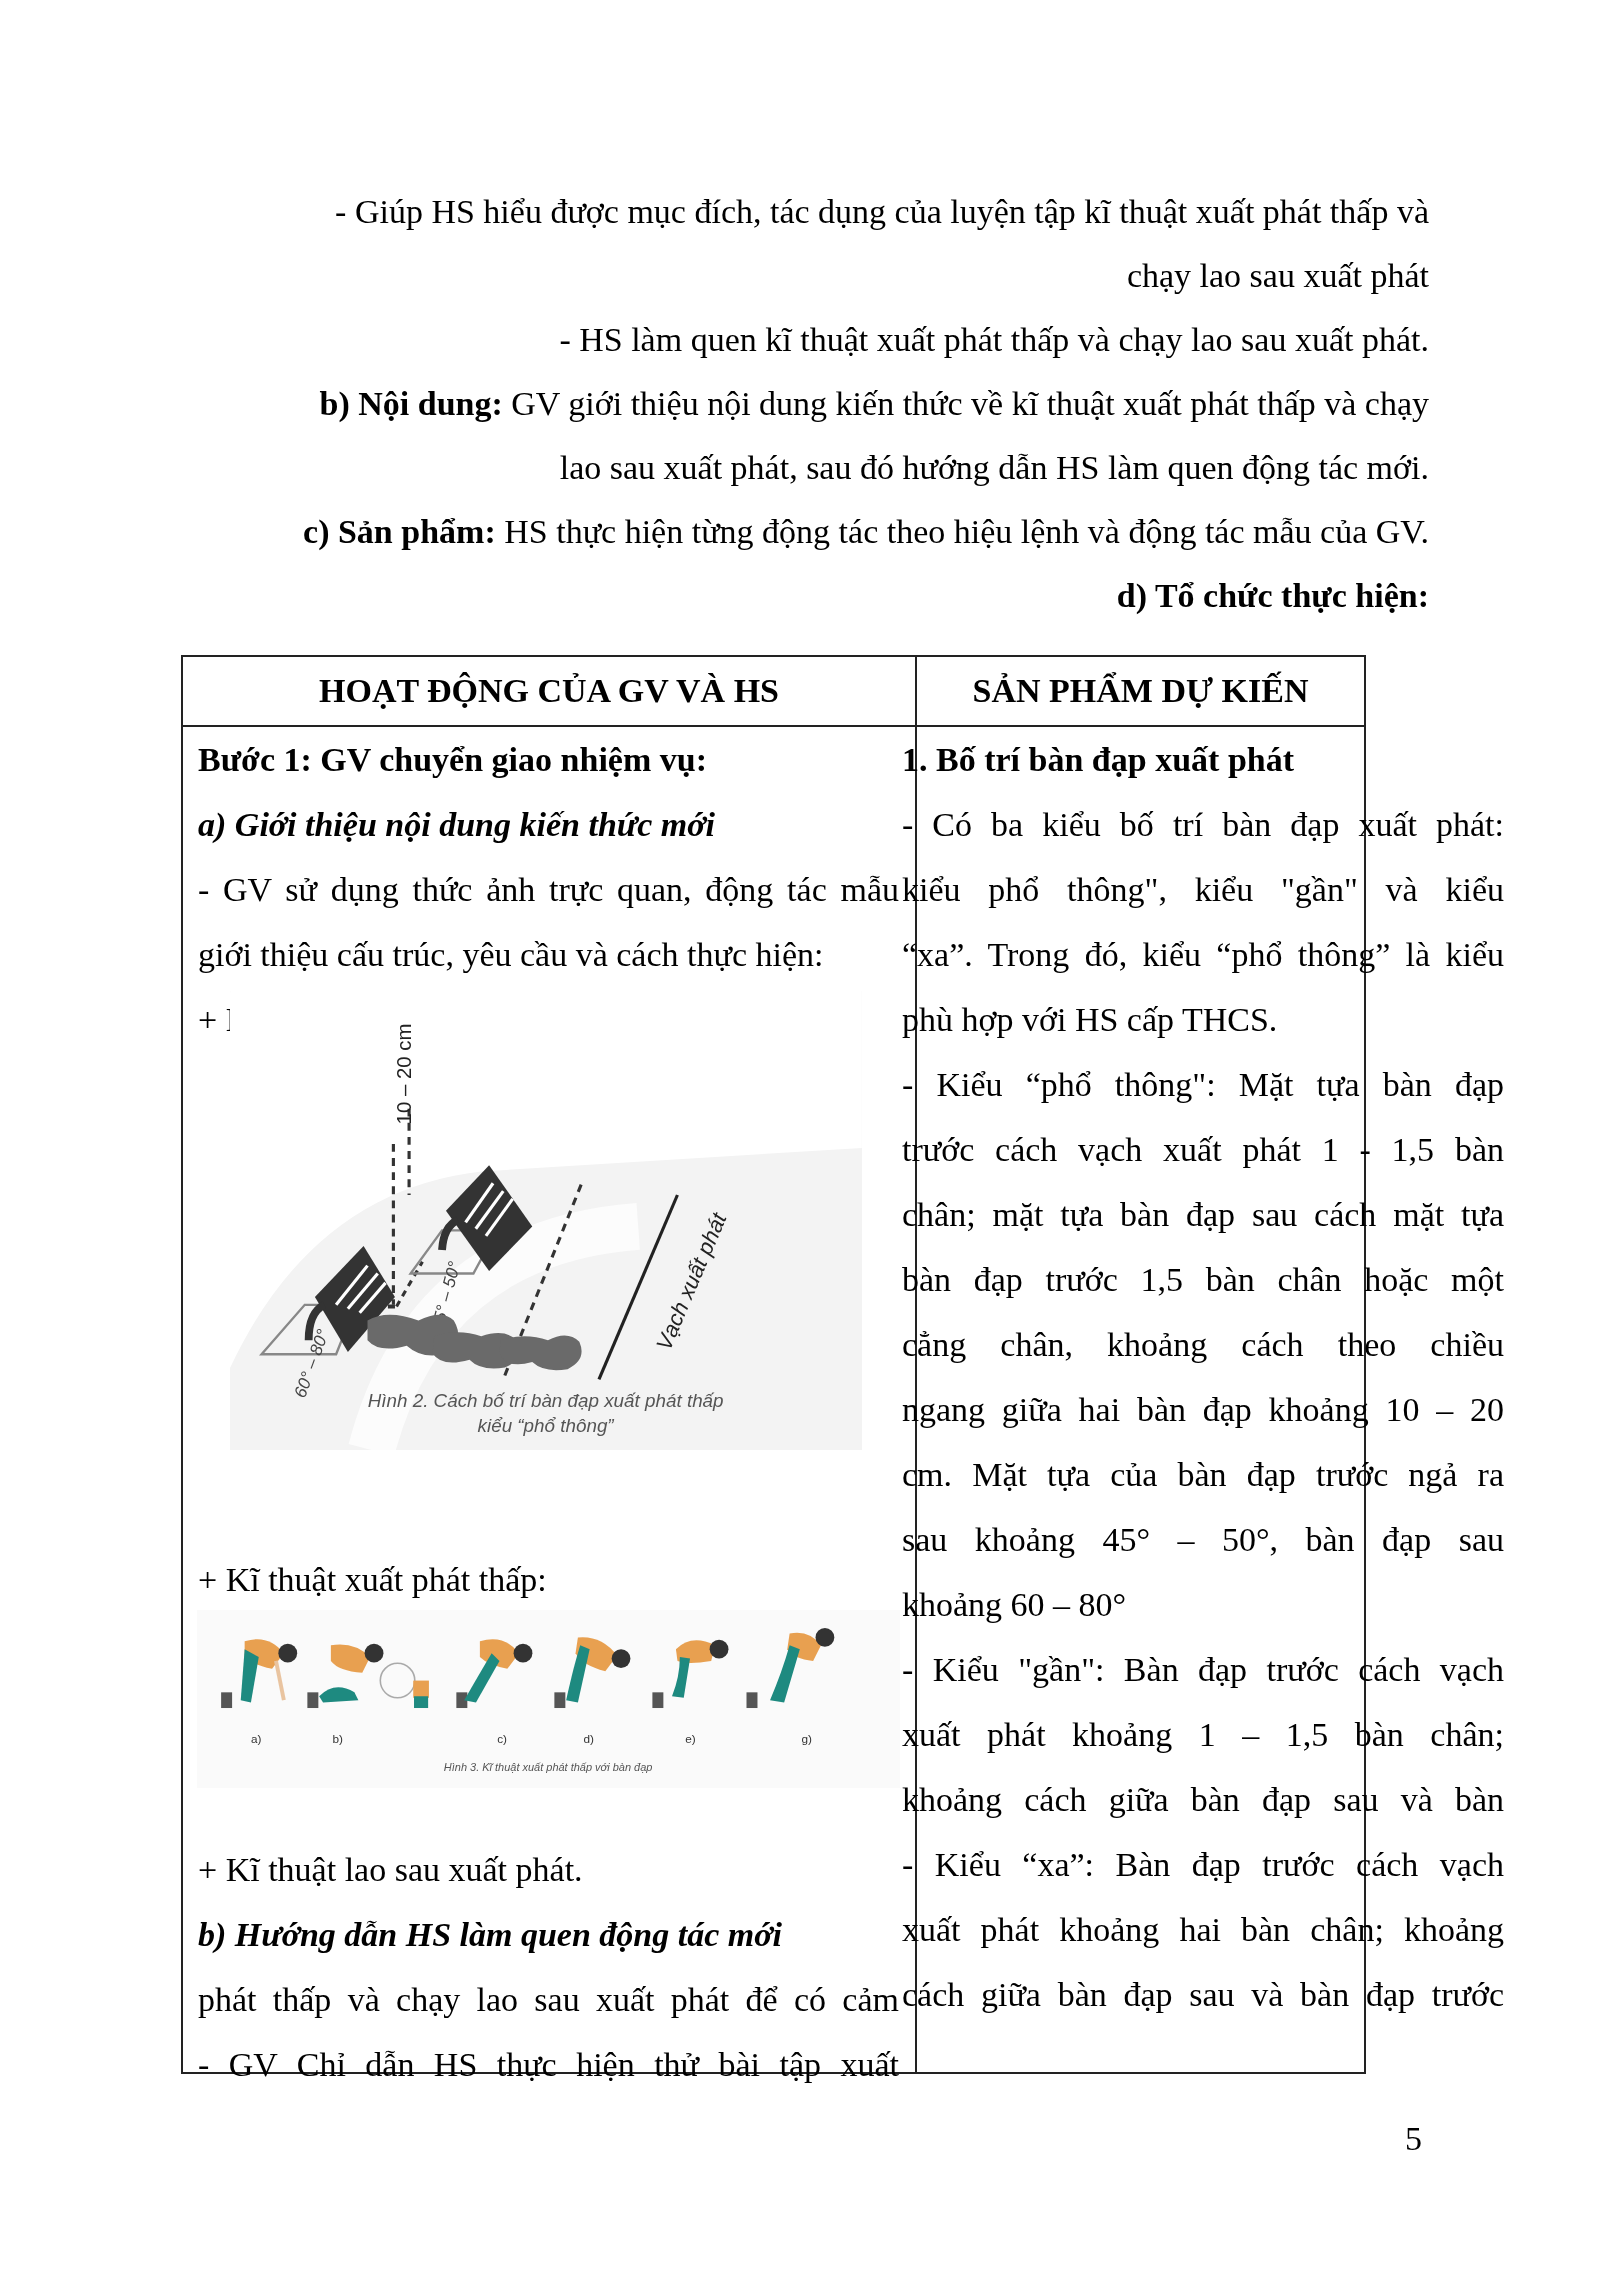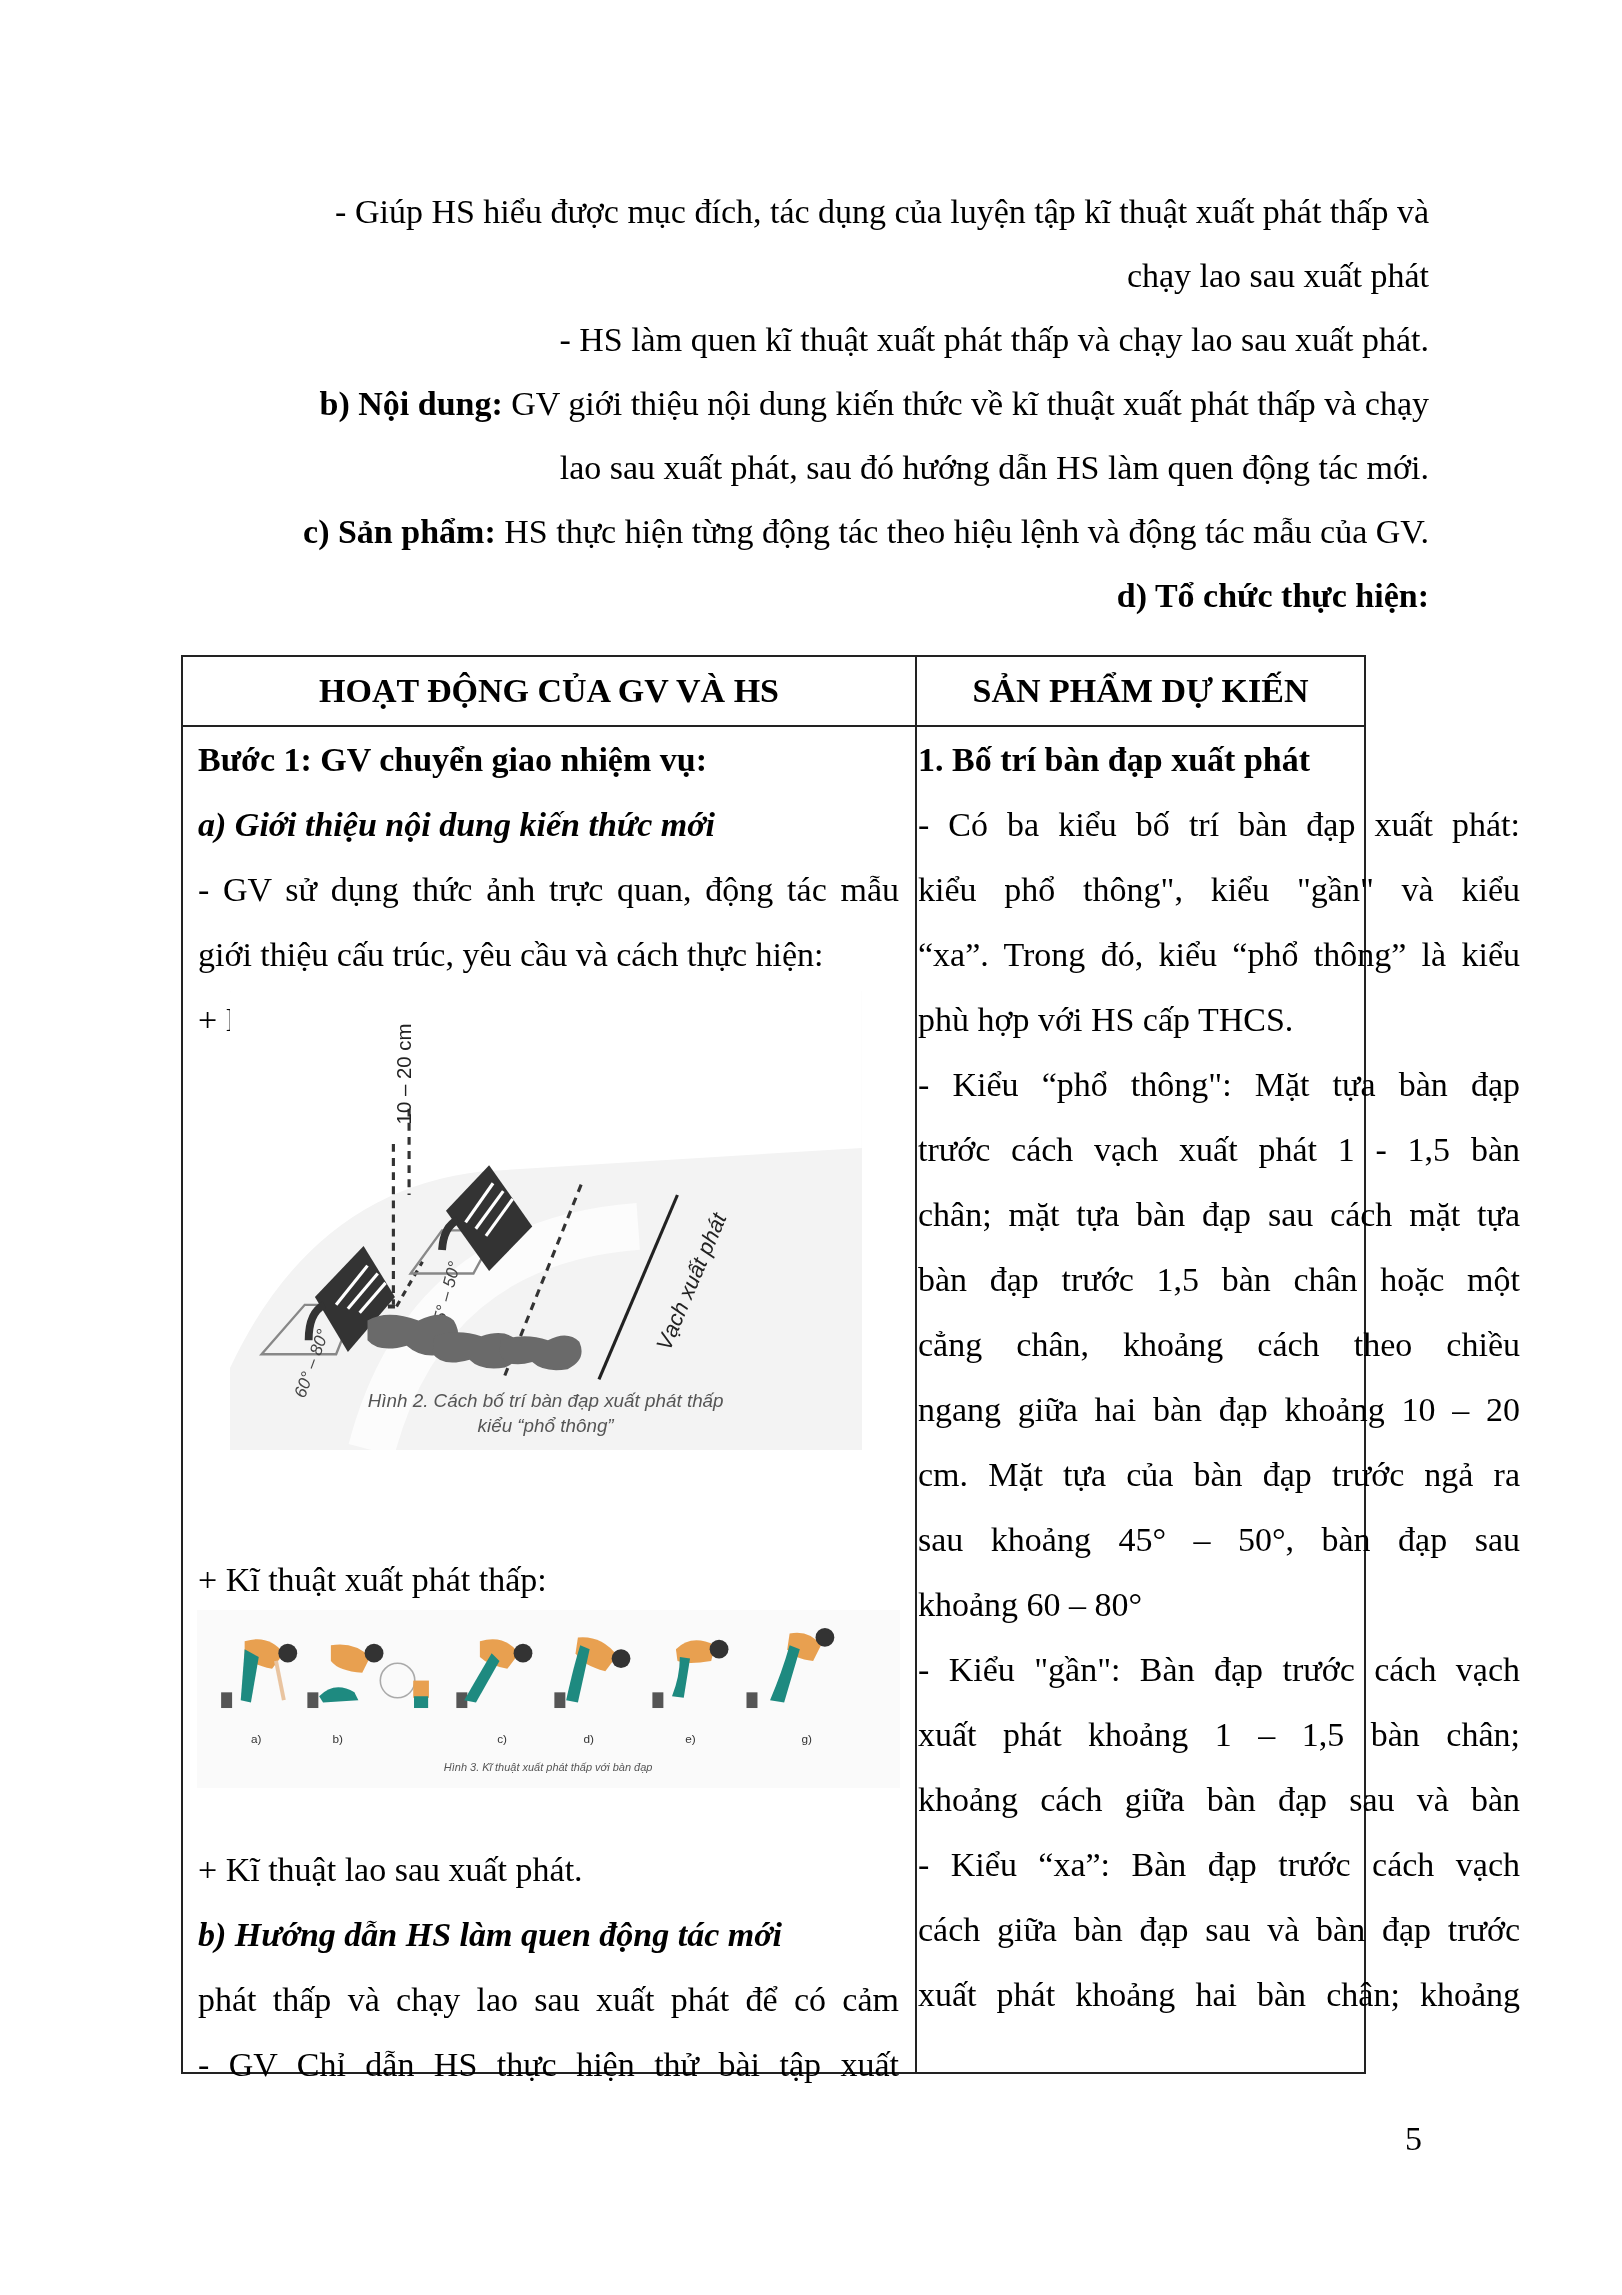--- a/index.html
+++ b/index.html
@@ -11,21 +11,21 @@
   .tbl { position: absolute; left: 181px; top: 655px; width: 1185px; height: 1419px;
          border: 2.4px solid #222; box-sizing: border-box; }
   .tbl .vline { position: absolute; left: 732px; top: 0; bottom: 0; width: 2.4px; background: #222; }
   .tbl .hline { position: absolute; left: 0; right: 0; top: 68px; height: 2.4px; background: #222; }
   .th { position: absolute; top: 0; height: 68px; line-height: 68px; text-align: center;
         font-weight: bold; font-size: 34px; }
   .th.left { left: 0; width: 732px; }
   .th.right { left: 734px; right: 0; }
   .cell { position: absolute; top: 70px; font-size: 34px; line-height: 64px; }
   .cell.left { left: 14px; width: 703px; }
-  .cell.right { left: 734px; width: 604px; }
+  .cell.right { left: 718px; width: 604px; }
   .cell p { margin: 1px; text-align: justify; text-align-last: justify; white-space: nowrap; }
   .cell p.last { text-align-last: left; }
   .it { font-style: italic; font-weight: bold; }
   .fig2 { position: absolute; left: 47px; top: 334px; width: 632px; height: 459px; background: #f3f3f3; overflow: hidden; }
   .fig3 { position: absolute; left: 14px; top: 953px; width: 703px; height: 178px; background: #fafafa; overflow: hidden; }
   .cap { font-family: "Liberation Sans", "DejaVu Sans", sans-serif; font-style: italic; fill: #555; }
   .pagenum { position: absolute; left: 1405px; top: 2120px; font-size: 34px; }
 </style>
 </head>
 <body>
@@ -166,19 +166,19 @@
     <p>bàn đạp trước 1,5 bàn chân hoặc một</p>
     <p>cẳng chân, khoảng cách theo chiều</p>
     <p>ngang giữa hai bàn đạp khoảng 10 – 20</p>
     <p>cm. Mặt tựa của bàn đạp trước ngả ra</p>
     <p>sau khoảng 45° – 50°, bàn đạp sau</p>
     <p class="last">khoảng 60 – 80°</p>
     <p>- Kiểu "gần": Bàn đạp trước cách vạch</p>
     <p>xuất phát khoảng 1 – 1,5 bàn chân;</p>
     <p>khoảng cách giữa bàn đạp sau và bàn</p>
     <p>- Kiểu “xa”: Bàn đạp trước cách vạch</p>
+    <p>xuất phát khoảng hai bàn chân; khoảng</p>
     <p>cách giữa bàn đạp sau và bàn đạp trước</p>
-    <p>xuất phát khoảng hai bàn chân; khoảng</p>
   </div>
 </div>
 
 <div class="pagenum">5</div>
 
 
 </body></html>

